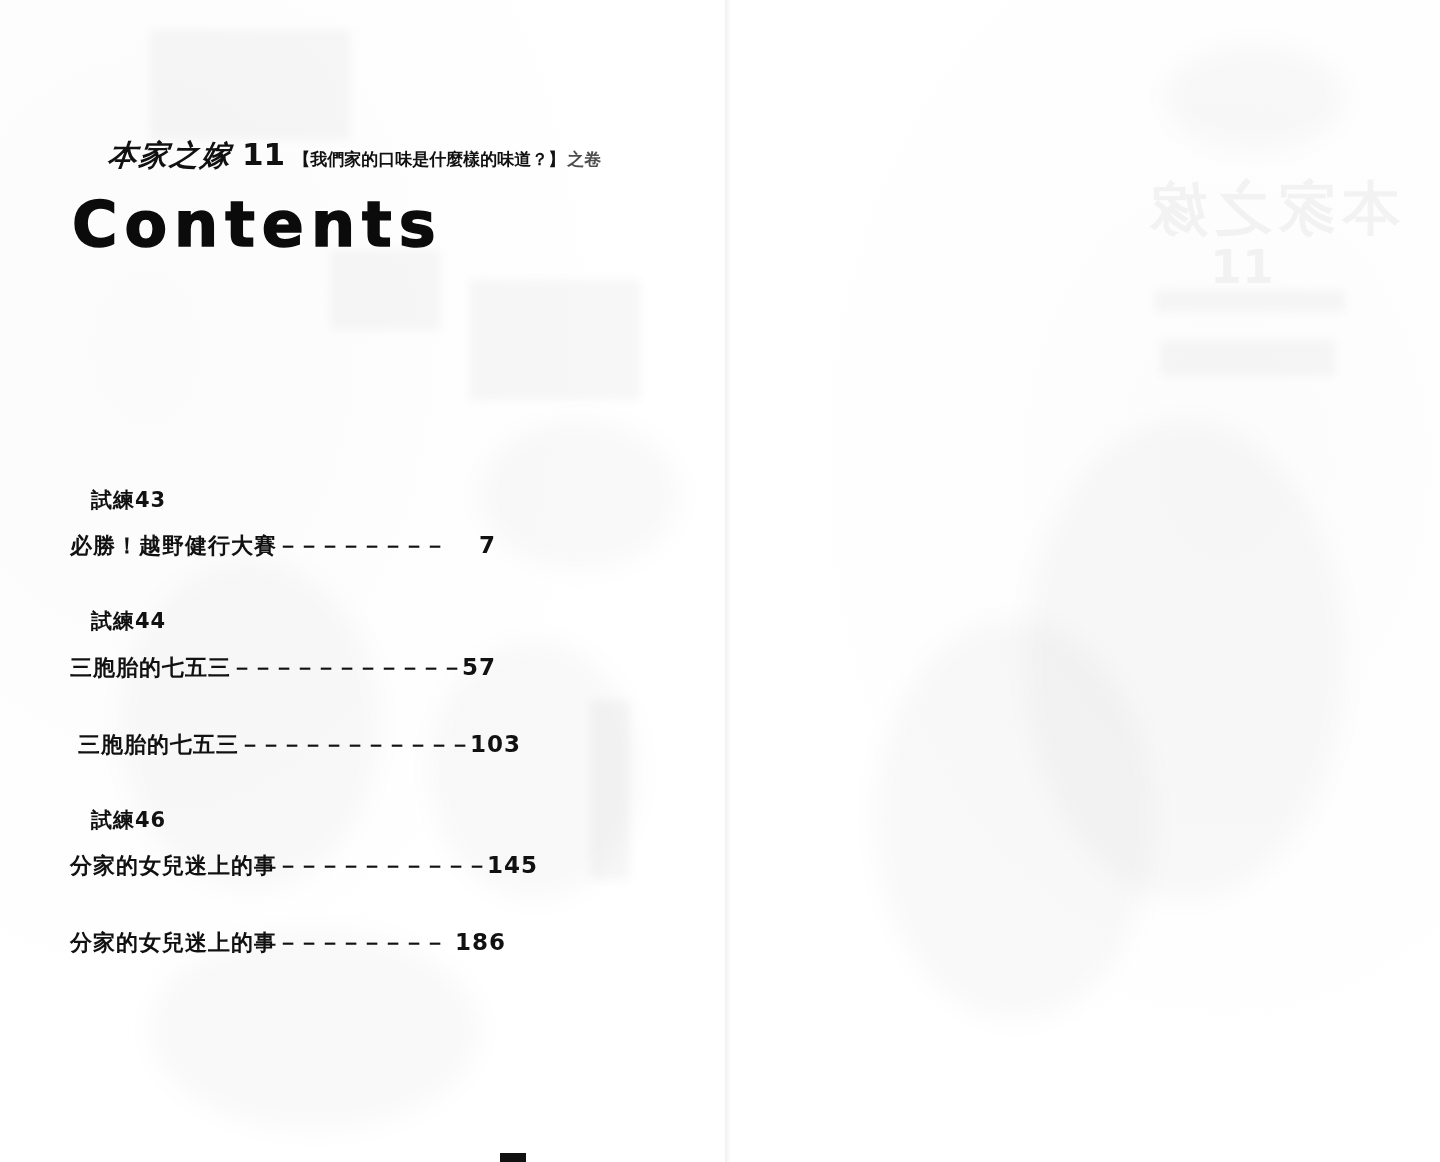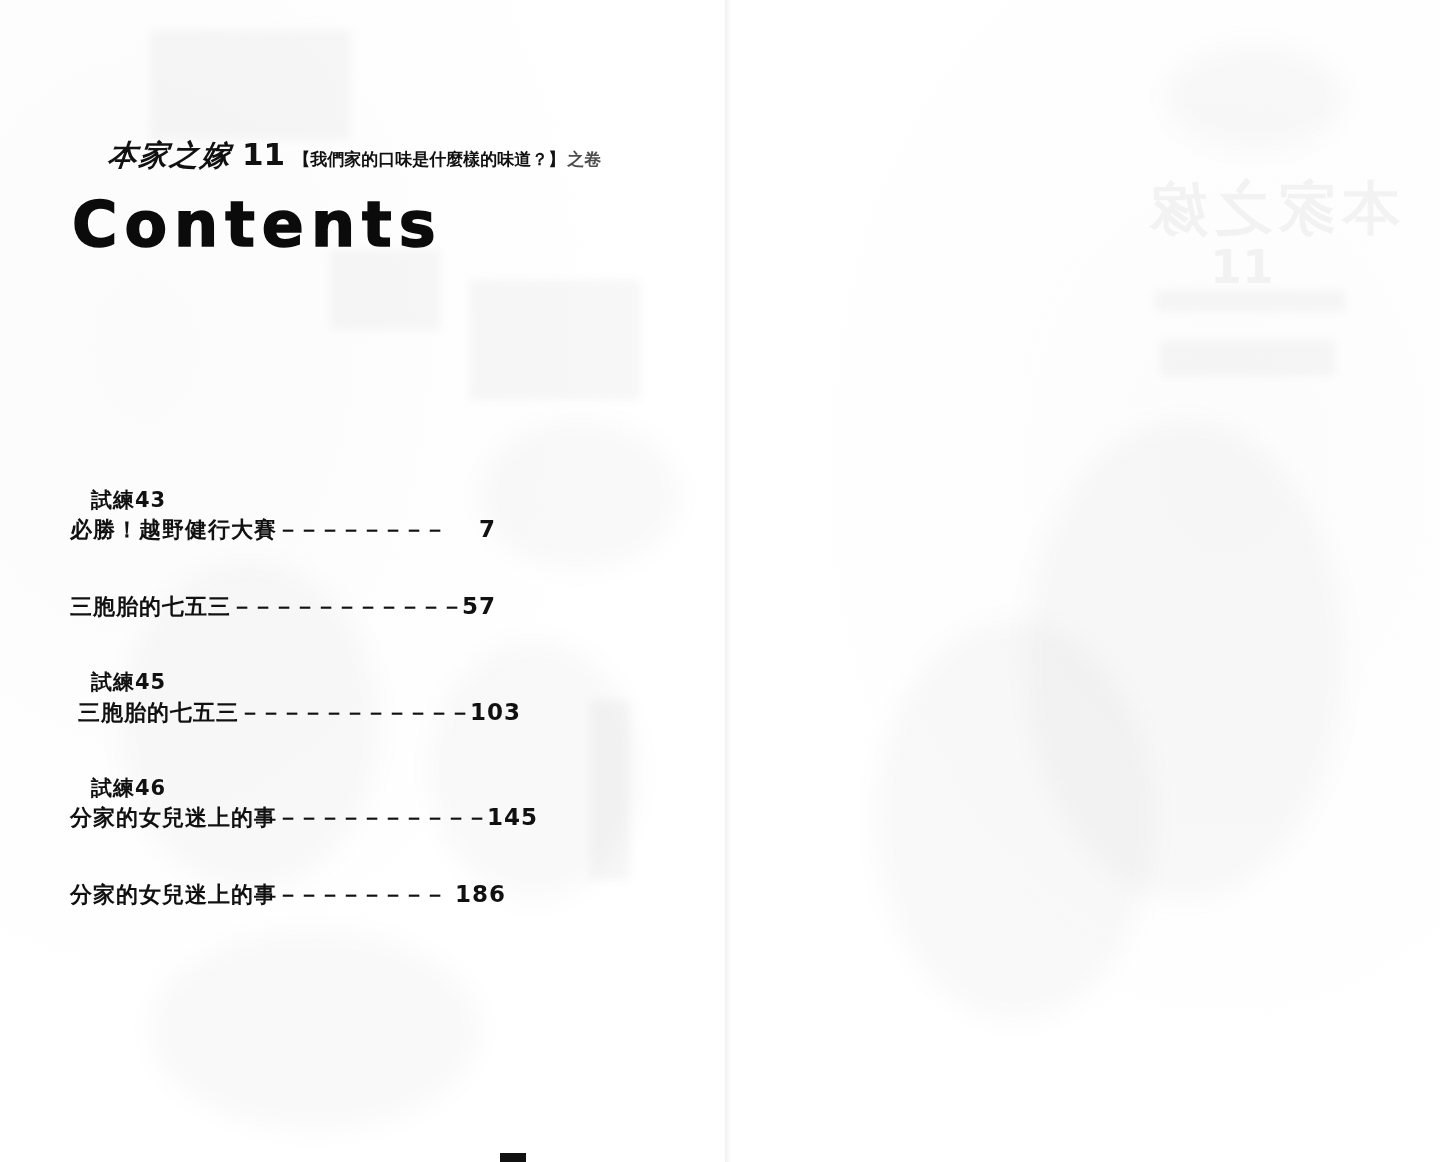--- a/index.html
+++ b/index.html
@@ -143,21 +143,21 @@
     font-weight: bold;
     font-size: 21px;
     color: #111;
     letter-spacing: 1px;
     line-height: 1.25;
     margin-left: 21px;
   }
   .entry-row {
     display: flex;
     align-items: baseline;
-    margin-top: 2px;
+    margin-top: 18px;
     white-space: nowrap;
   }
   .entry-title {
     font-family: "DejaVu Sans", sans-serif;
     font-weight: bold;
     font-size: 22px;
     color: #111;
     letter-spacing: 1px;
   }
   .entry-dashes {
@@ -219,29 +219,29 @@
         <div class="entry-label">試練43</div>
         <div class="entry-row">
           <span class="entry-title">必勝！越野健行大賽</span>
           <span class="entry-dashes">－－－－－－－－</span>
           <span class="gap-lg"></span>
           <span class="entry-page">7</span>
         </div>
       </div>
 
       <div class="toc-entry">
+        <div class="entry-label">試練44</div>
         <div class="entry-row">
           <span class="entry-title">三胞胎的七五三</span>
           <span class="entry-dashes">－－－－－－－－－－－</span>
           <span class="entry-page">57</span>
         </div>
       </div>
 
       <div class="toc-entry">
-        <div class="entry-label">試練45</div>
         <div class="entry-row">
           <span class="indent"></span>
           <span class="entry-title">三胞胎的七五三</span>
           <span class="entry-dashes">－－－－－－－－－－－</span>
           <span class="entry-page">103</span>
         </div>
       </div>
 
       <div class="toc-entry">
         <div class="entry-label">試練46</div>

